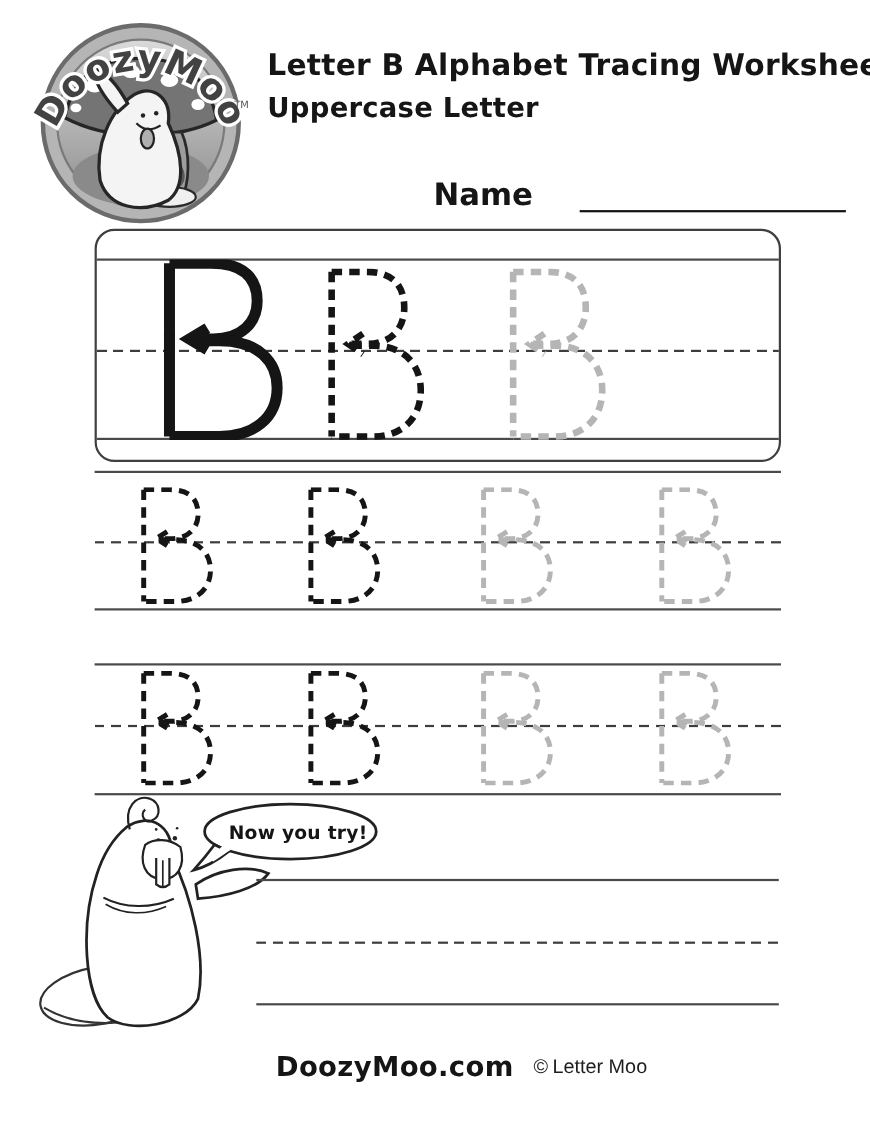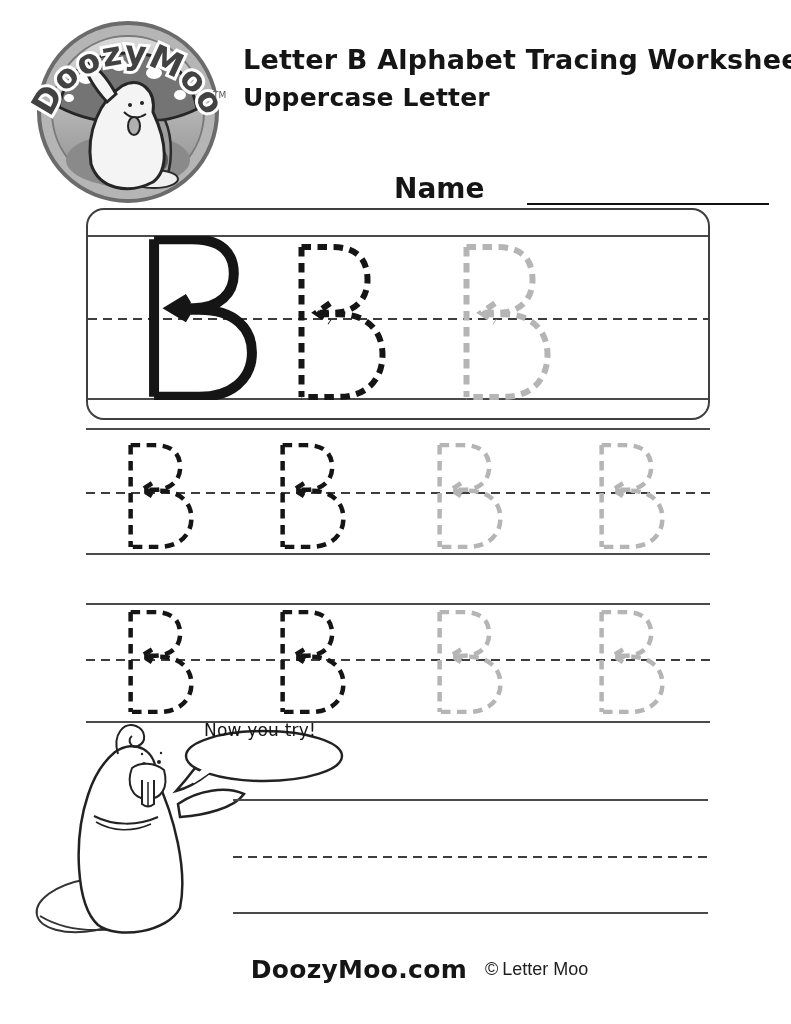--- a/index.html
+++ b/index.html
@@ -5,21 +5,21 @@
   html,body{margin:0;padding:0;background:#e8e8e8;}
   .page{
     position:relative;width:791px;height:1024px;margin:0 auto;background:#ffffff;
     font-family:"DejaVu Sans","Liberation Sans",sans-serif;color:#151515;overflow:hidden;
   }
   
   .logo-wrap{position:absolute;left:26px;top:10px;width:206px;height:196px;}
   .title-block{position:absolute;left:243px;top:44px;}
   .ws-title{font-size:27px;font-weight:bold;letter-spacing:.2px;white-space:nowrap;}
   .ws-subtitle{font-size:25px;font-weight:bold;margin-top:8px;letter-spacing:.2px;}
-  .name-row{position:absolute;left:394px;top:172px;display:flex;align-items:flex-end;gap:28px;}
+  .name-row{position:absolute;left:394px;top:160px;display:flex;align-items:flex-end;gap:28px;}
   .name-label{font-size:28px;font-weight:bold;}
   .name-line{width:242px;height:30px;border-bottom:2.5px solid #111;margin-left:14px;}
 
   
   .big-box{
     position:absolute;left:86px;top:208px;width:624px;height:212px;
     border:2.5px solid #3f3f3f;border-radius:18px;box-sizing:border-box;background:#fff;
   }
   .gl{position:absolute;left:0;right:0;height:2px;}
   .gl-solid{background:#4a4a4a;}
@@ -27,22 +27,22 @@
   .trace-row{position:absolute;left:86px;width:624px;}
   .row-2{top:427px;height:128px;}
   .row-3{top:602px;height:121px;}
   .letter-slot{position:absolute;}
   .letter-slot svg{display:block;width:100%;height:100%;}
 
   
   .mascot-wrap{position:absolute;left:18px;top:720px;width:235px;height:225px;}
   .bubble-wrap{position:absolute;left:168px;top:728px;width:180px;height:72px;}
   .bubble-text{
-    position:absolute;left:186px;top:720px;width:148px;text-align:center;
-    font-size:17px;font-weight:normal;letter-spacing:.2px;
+    position:absolute;left:186px;top:748px;width:148px;text-align:right;
+    font-size:17px;font-weight:bold;letter-spacing:.2px;
   }
 
   
   .practice{position:absolute;left:233px;top:799px;width:475px;height:115px;}
 
   
   .footer{position:absolute;left:0;top:955px;width:791px;display:flex;justify-content:center;align-items:center;gap:18px;padding-left:24px;}
   .footer-site{font-size:25px;font-weight:bold;letter-spacing:.3px;}
   .footer-copy{font-size:18px;color:#1d1d1d;display:flex;align-items:baseline;gap:4px;font-family:"Liberation Sans",sans-serif;}
 </style>

